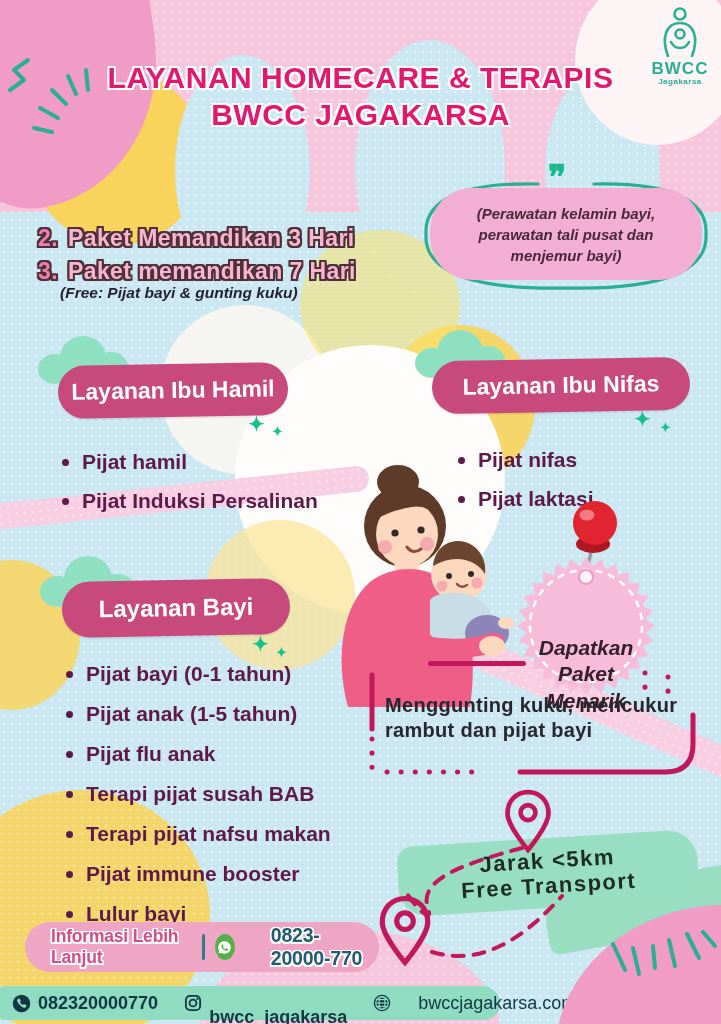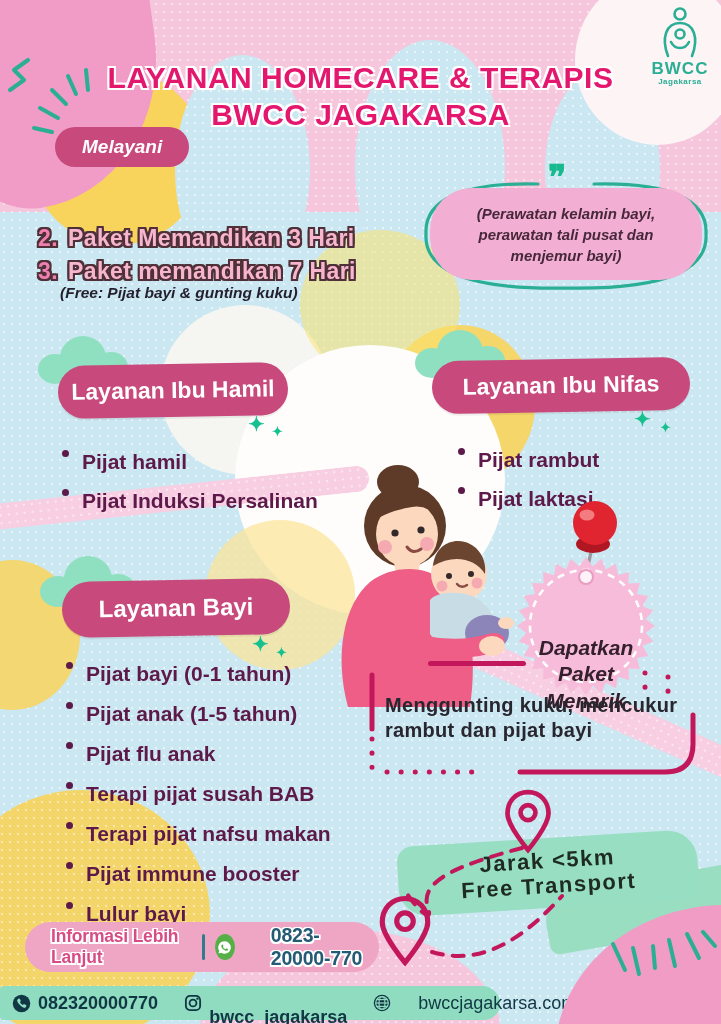--- a/index.html
+++ b/index.html
@@ -9,21 +9,21 @@
   .dots{background-image:radial-gradient(rgba(255,255,255,.55) 1.3px,transparent 1.5px);background-size:8px 8px;}
   .pdots{background-image:radial-gradient(rgba(255,255,255,.5) 1.3px,transparent 1.5px);background-size:8px 8px;}
   .outline-m{text-shadow:-2px -2px 0 #4E3038,2px -2px 0 #4E3038,-2px 2px 0 #4E3038,2px 2px 0 #4E3038,-2px 0 0 #4E3038,2px 0 0 #4E3038,0 -2px 0 #4E3038,0 2px 0 #4E3038;}
   .outline-w{text-shadow:-1.5px -1.5px 0 #fff,1.5px -1.5px 0 #fff,-1.5px 1.5px 0 #fff,1.5px 1.5px 0 #fff,0 1.5px 0 #fff,0 -1.5px 0 #fff,1.5px 0 0 #fff,-1.5px 0 0 #fff;margin-left:26px;}
   .title{width:100%;text-align:center;font-weight:800;font-size:30px;line-height:1.2;
          color:#E4176F;letter-spacing:.5px;
          text-shadow:-2px -2px 0 #fff,2px -2px 0 #fff,-2px 2px 0 #fff,2px 2px 0 #fff;}
   .pill-hdr{background:#C8497C;color:#fff;font-weight:700;display:flex;align-items:center;
             justify-content:center;border-radius:32px;box-shadow:0 2px 0 rgba(0,0,0,.06);}
   .blist{margin:0;padding:0;list-style:none;}
-  .blist li{font-weight:700;color:#5D1949;display:flex;}
+  .blist li{font-weight:700;color:#5D1949;display:flex;align-items:center;}
   .blist li::before{content:"";width:7px;height:7px;border-radius:50%;background:#5D1949;
                     margin-right:13px;flex:0 0 auto;}
   .cloud{position:absolute;}
   .cloud i{position:absolute;background:#8FE0C1;border-radius:50%;}
   .spark{position:absolute;color:#17C08F;font-weight:700;}
   .pkg-row{position:absolute;font-weight:800;font-size:23px;letter-spacing:.4px;white-space:nowrap;}
   .pkg-num{color:#EE7FAE;margin-right:10px;}
   .pkg-txt{color:#F8B5CE;}
 </style>
 </head>
@@ -74,23 +74,20 @@
         <path d="M14,36 C18,44 28,44 32,36"></path>
       </g>
     </svg>
     <div style="color:#2AAE94;font-weight:800;font-size:17px;letter-spacing:1px;line-height:1;">BWCC</div>
     <div style="color:#2AAE94;font-weight:700;font-size:8px;letter-spacing:.5px;">Jagakarsa</div>
   </div>
 
   <div class="abs title" style="top:97px;left:20px;width:681px;">BWCC JAGAKARSA</div>
   <div class="abs title" style="top:60px;left:20px;width:681px;">LAYANAN HOMECARE &amp; TERAPIS</div>
 
-  <div class="abs" style="left:55px;top:127px;background:#C8497C;color:#fff;font-weight:700;font-style:italic;font-size:19px;padding:9px 27px;border-radius:26px;">
-    <span>Melayani</span>
-  </div>
 
   <div class="pkg-row outline-m" style="left:38px;top:225px;text-align:center;">
     <span class="pkg-num">2.</span><span class="pkg-txt">Paket Memandikan 3 Hari</span>
   </div>
   <div class="pkg-row outline-m" style="left:38px;top:258px;">
     <span class="pkg-num">3.</span><span class="pkg-txt">Paket memandikan 7 Hari</span>
   </div>
   <div class="abs" style="left:60px;top:284px;font-style:italic;font-weight:700;font-size:15.5px;color:#241F2E;">(Free: Pijat bayi &amp; gunting kuku)</div>
 
   <svg class="abs" style="left:416px;top:170px;" width="300" height="132" viewBox="0 0 300 132">
@@ -125,21 +122,21 @@
       <i style="left:22px;top:0;width:46px;height:44px;"></i>
       <i style="left:56px;top:16px;width:34px;height:30px;"></i>
   </div>
   <div class="abs pill-hdr" style="left:432px;top:359px;width:258px;height:53px;font-size:23px;transform:rotate(-1deg);">
     <span>Layanan Ibu Nifas</span>
   </div>
   <span class="spark" style="left:634px;top:407px;font-size:20px;">✦</span>
   <span class="spark" style="left:660px;top:420px;font-size:13px;">✦</span>
   <ul class="blist abs" style="left:458px;top:448px;font-size:21px;">
     <li style="margin-bottom:15px;">
-        <span>Pijat rambut</span>
+        <span>Pijat nifas</span>
       </li>
     <li>
         <span>Pijat laktasi</span>
       </li>
   </ul>
 
   <svg class="abs" style="left:318px;top:462px;" width="205" height="245" viewBox="0 0 205 245">
     <ellipse cx="80" cy="20" rx="21" ry="17" fill="#5E3B28"></ellipse>
     <circle cx="87" cy="64" r="41" fill="#5E3B28"></circle>
     <ellipse cx="89" cy="72" rx="31" ry="33" fill="#FCD9BE"></ellipse>

